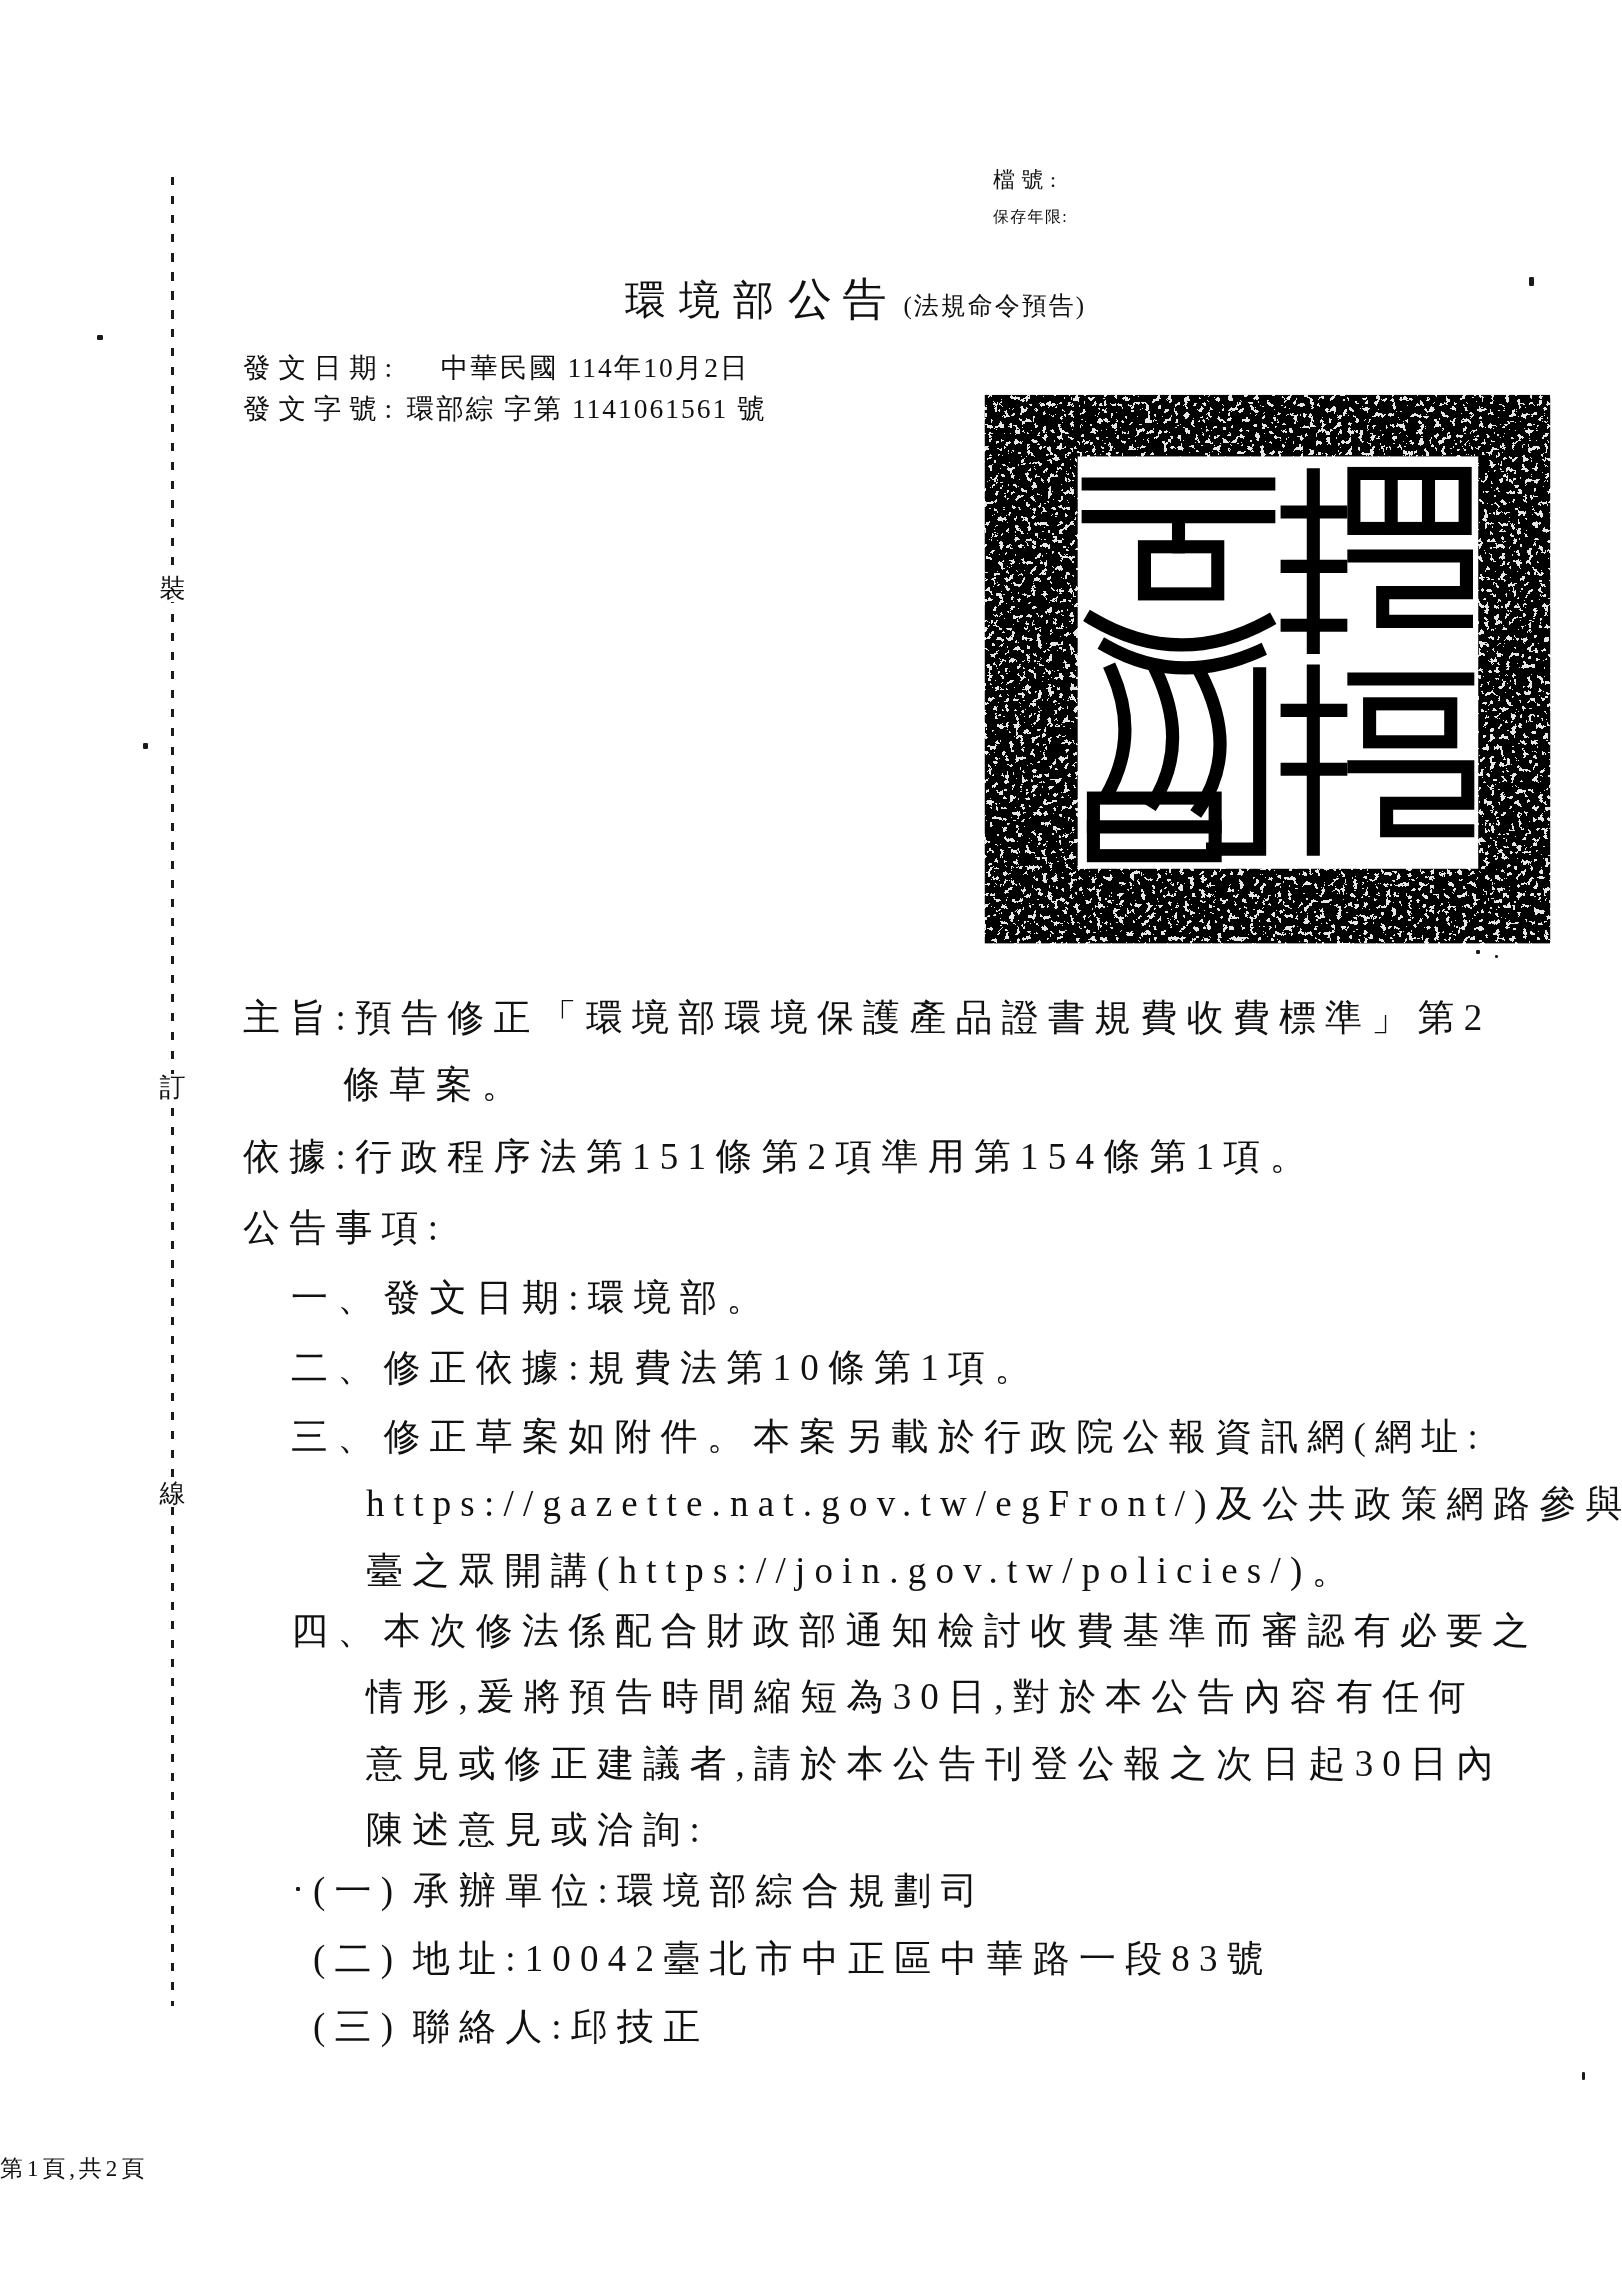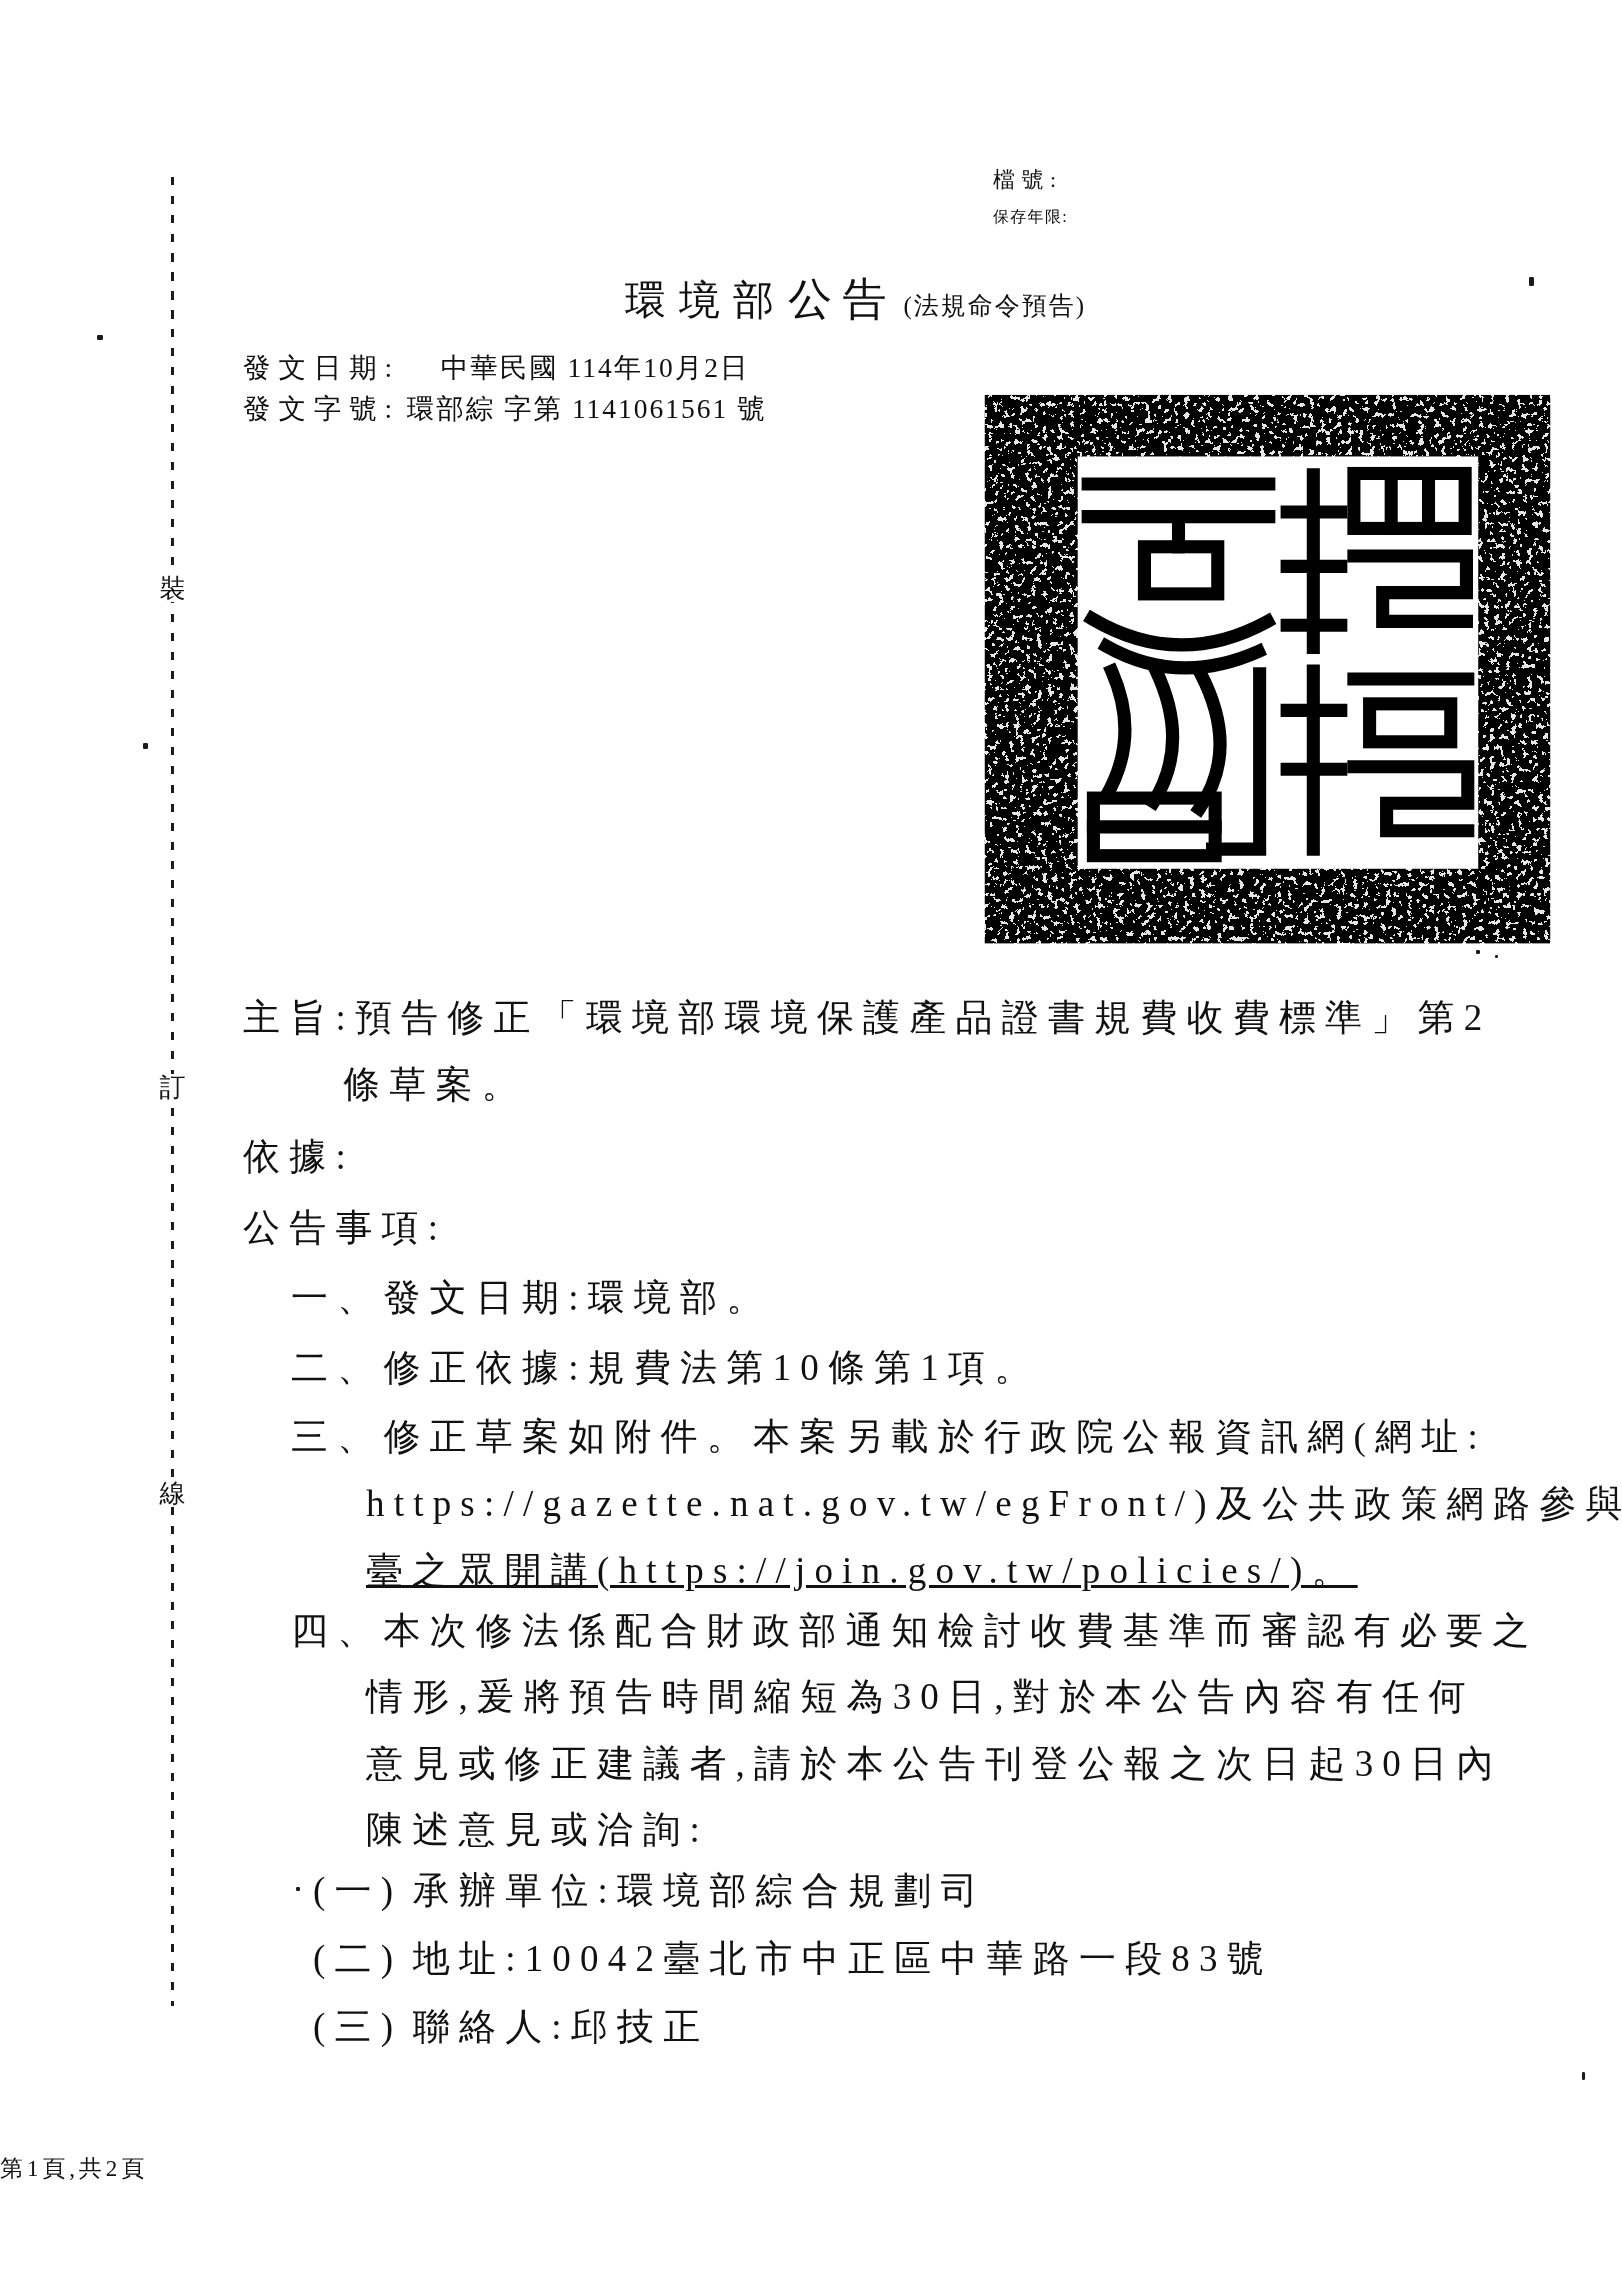--- a/index.html
+++ b/index.html
@@ -123,40 +123,41 @@
   </svg>
 
   <div class="abs row body-l" style="left:243px;top:997px;">
     <span>主旨:</span>
     <span>預告修正「環境部環境保護產品證書規費收費標準」第2</span>
   </div>
   <div class="abs body-l" style="left:343px;top:1064px;">條草案。</div>
 
   <div class="abs row body-l" style="left:243px;top:1136px;">
     <span>依據:</span>
+    <span>行政程序法第151條第2項準用第154條第1項。</span>
   </div>
 
   <div class="abs body-l" style="left:243px;top:1207px;">公告事項:</div>
 
   <div class="abs row body-l" style="left:291px;top:1277px;">
     <span>一、</span>
     <span>發文日期:環境部。</span>
   </div>
 
   <div class="abs row body-l" style="left:291px;top:1347px;">
     <span>二、</span>
     <span>修正依據:規費法第10條第1項。</span>
   </div>
 
   <div class="abs row body-l" style="left:291px;top:1416px;">
     <span>三、</span>
     <span>修正草案如附件。本案另載於行政院公報資訊網(網址:</span>
   </div>
   <div class="abs body-l" style="left:366px;top:1483px;">https://gazette.nat.gov.tw/egFront/)及公共政策網路參與平</div>
-  <div class="abs body-l" style="left:366px;top:1550px;text-decoration:underline;">臺之眾開講(https://join.gov.tw/policies/)。</div>
+  <div class="abs body-l" style="left:366px;top:1550px;">臺之眾開講(https://join.gov.tw/policies/)。</div>
 
   <div class="abs row body-l" style="left:291px;top:1610px;">
     <span>四、</span>
     <span>本次修法係配合財政部通知檢討收費基準而審認有必要之</span>
   </div>
   <div class="abs body-l" style="left:366px;top:1676px;">情形,爰將預告時間縮短為30日,對於本公告內容有任何</div>
   <div class="abs body-l" style="left:366px;top:1743px;">意見或修正建議者,請於本公告刊登公報之次日起30日內</div>
   <div class="abs body-l" style="left:366px;top:1809px;">陳述意見或洽詢:</div>
 
   <div class="abs row body-l" style="left:313px;top:1870px;">

